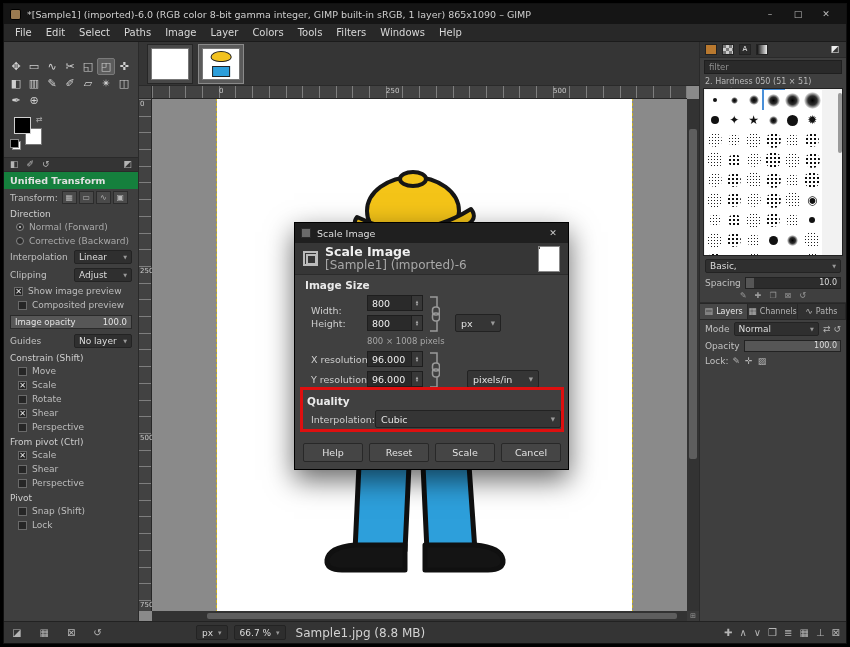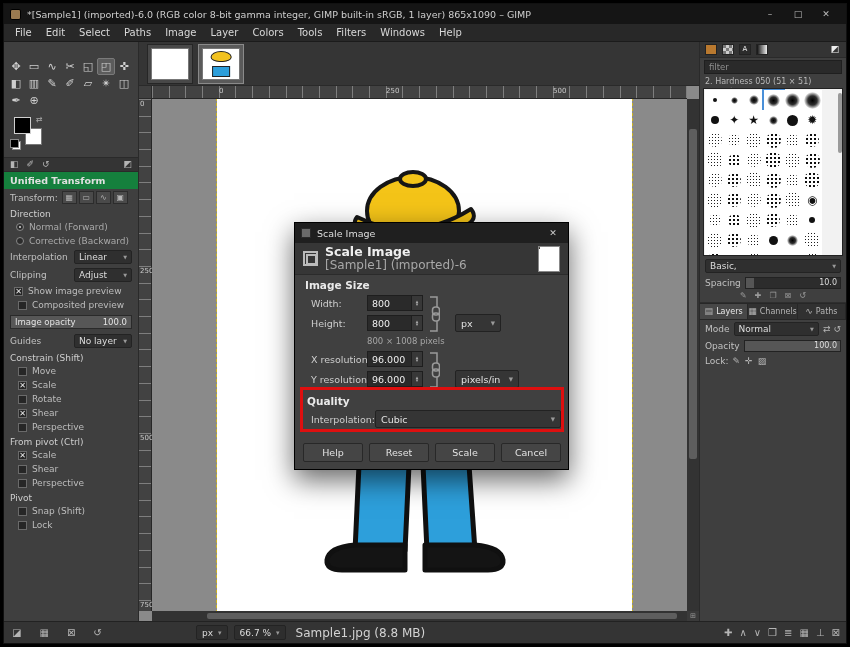--- a/index.html
+++ b/index.html
@@ -376,21 +376,21 @@
           <span class="dlg-hicon"></span>
           <span>
             <div class="dlg-h1">Scale Image</div>
             <div class="dlg-h2">[Sample1] (imported)-6</div>
           </span>
           <span class="hthumbnail"><span class="minichar"></span></span>
         </div>
         <div class="dlg-body">
           <div class="dlg-sec" style="left:10px;top:4px">Image Size</div>
 
-          <div class="dlg-lbl" style="left:16px;top:23px">Width:</div>
+          <div class="dlg-lbl" style="left:16px;top:30px">Width:</div>
           <div class="spin" style="left:72px;top:20px">
             <span class="spin-val">800</span>
             <span class="spin-arrows"></span>
           </div>
 
           <div class="dlg-lbl" style="left:16px;top:43px">Height:</div>
           <div class="spin" style="left:72px;top:40px">
             <span class="spin-val">800</span>
             <span class="spin-arrows"></span>
           </div>
@@ -418,21 +418,21 @@
             <span class="spin-val">96.000</span>
             <span class="spin-arrows"></span>
           </div>
 
           <svg class="chain" style="left:133px;top:77px" width="12" height="36" viewBox="0 0 12 36">
             <path d="M2 1 H9 V11 M2 35 H9 V25" fill="none" stroke="#999" stroke-width="1.5"></path>
             <rect x="4.5" y="11" width="7" height="8" rx="3" fill="none" stroke="#999" stroke-width="1.5"></rect>
             <rect x="4.5" y="17" width="7" height="8" rx="3" fill="none" stroke="#999" stroke-width="1.5"></rect>
           </svg>
 
-          <div class="ddl" style="left:160px;top:95px;width:64px">
+          <div class="ddl" style="left:172px;top:95px;width:72px">
               <span>pixels/in</span>
             </div>
 
           <div class="dlg-sec" style="left:12px;top:120px">Quality</div>
           <div class="dlg-lbl" style="left:16px;top:139px">Interpolation:</div>
           <div class="ddl" style="left:80px;top:135px;width:186px">
               <span>Cubic</span>
             </div>
 
           <div class="redrect"></div>

